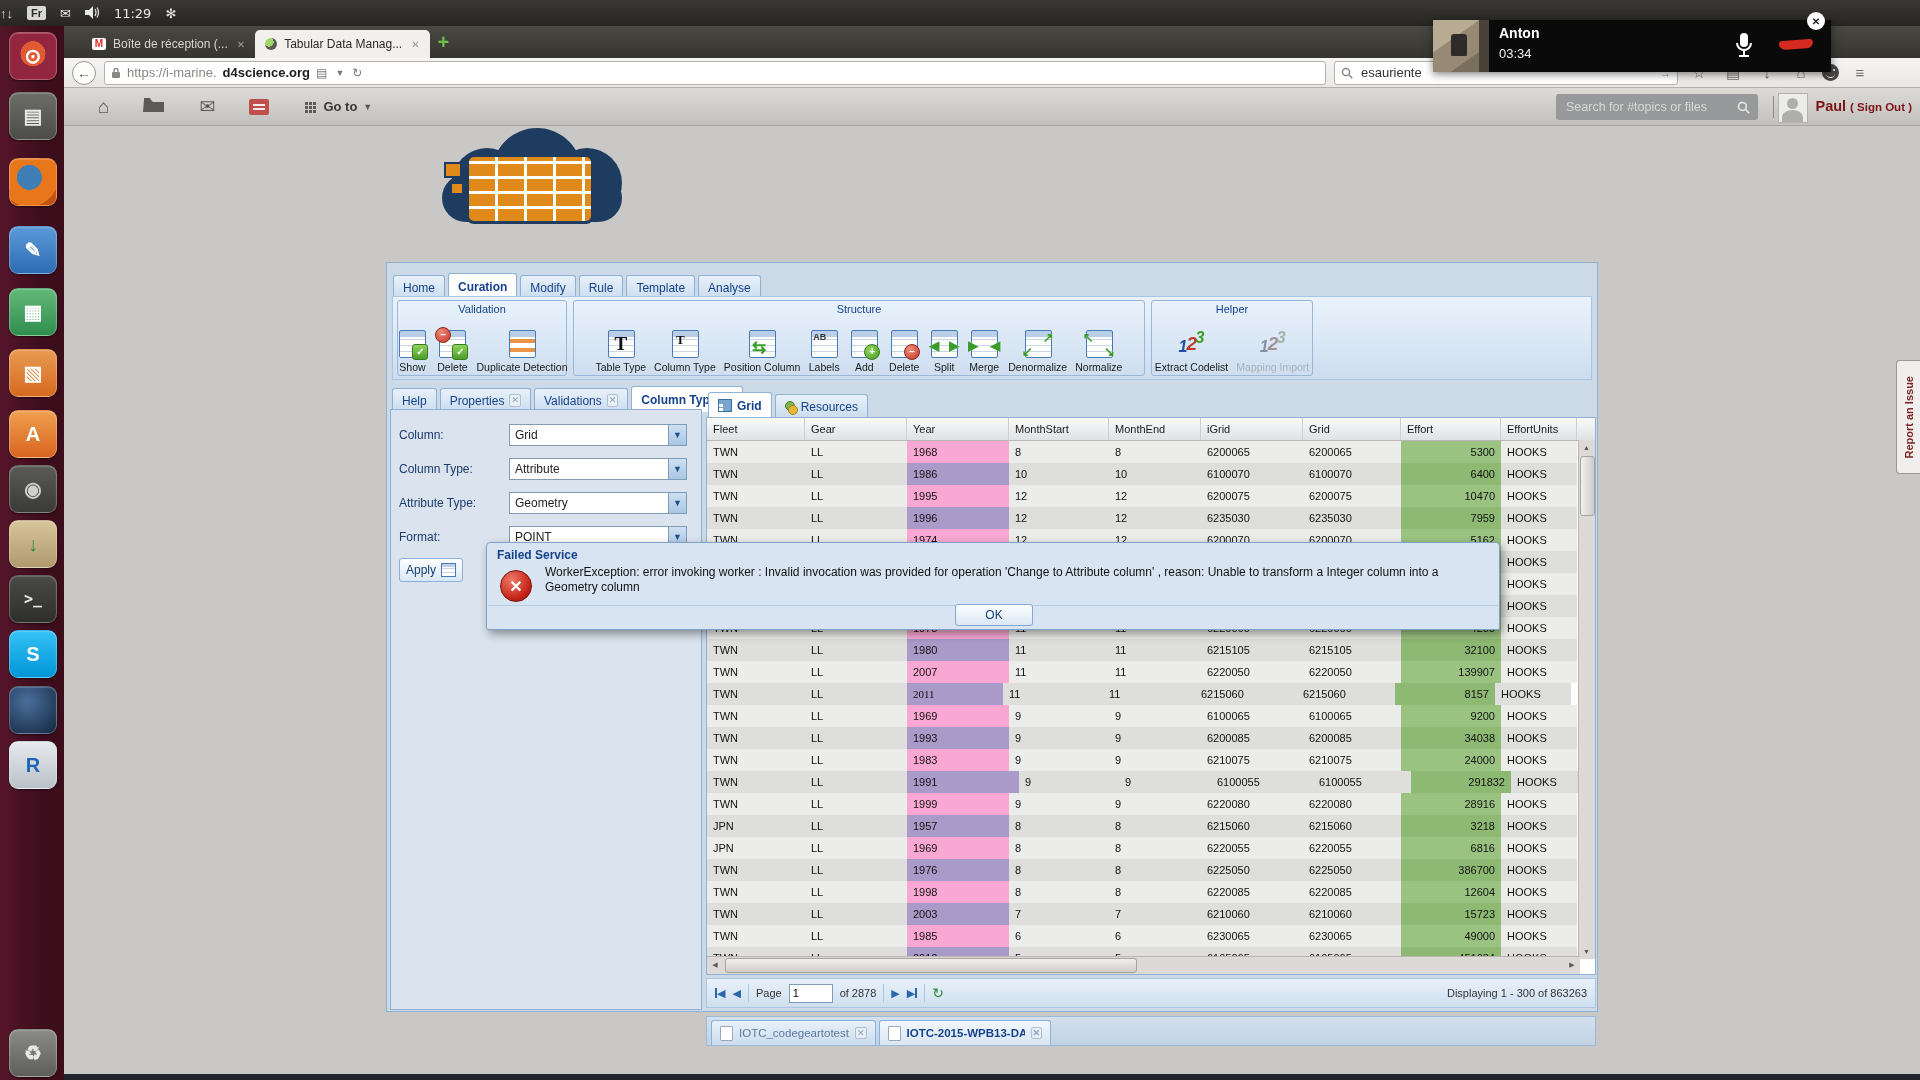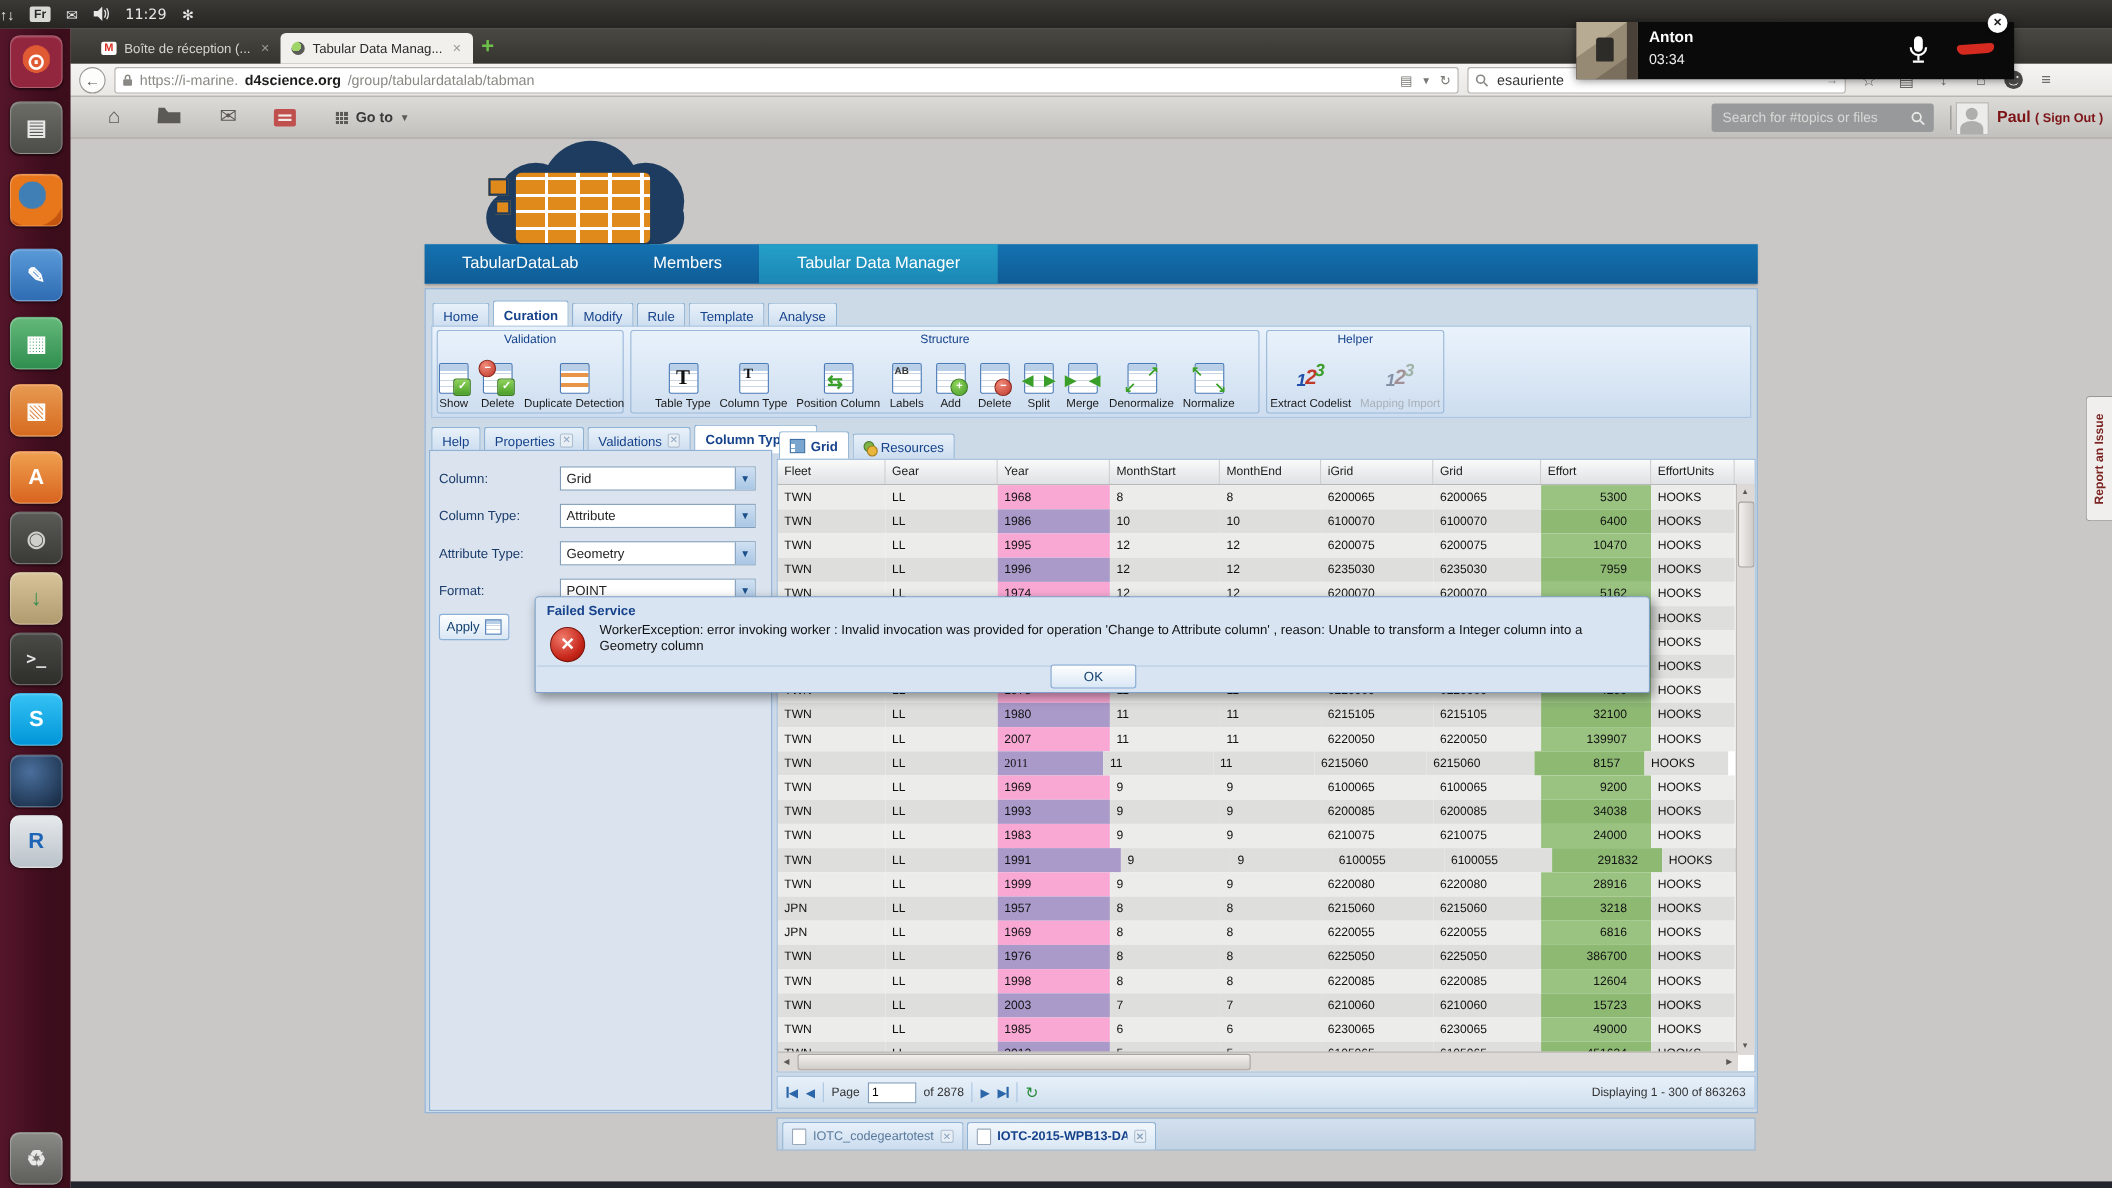--- a/index.html
+++ b/index.html
@@ -159,21 +159,21 @@
   .ghead .hc{font-size:11px;color:#1a1a1a;line-height:22px;padding-left:6px;box-sizing:border-box;border-right:1px solid #cfcfcf;
     white-space:nowrap;overflow:hidden;cursor:pointer;}
   .grow{display:flex;height:22px;}
   .grow .c{font-size:11px;color:#111;line-height:22px;padding-left:6px;box-sizing:border-box;white-space:nowrap;overflow:hidden;}
   .grow.odd .c{background:#ececeb;}
   .grow.even .c{background:#dededd;}
   .grow.odd .c.year{background:#f9a8d4;}
   .grow.even .c.year{background:#a99ac9;}
   .grow.odd .c.effort{background:#9ac381;}
   .grow.even .c.effort{background:#8db973;}
-  .c.effort{text-align:right;padding-right:22px;padding-left:0;}
+  .c.effort{text-align:right;padding-right:6px;padding-left:0;}
   .vscroll{position:absolute;right:0;top:22px;width:16px;height:519px;background:#dcd9d6;border-left:1px solid #b8b5b2;}
   .vscroll .vthumb{position:absolute;left:1px;top:16px;width:13px;height:58px;background:linear-gradient(90deg,#f2f0ee,#cfccc8);
     border:1px solid #a8a5a1;border-radius:3px;}
   .vscroll .va{position:absolute;left:0;width:15px;height:15px;font-size:7px;color:#5a5855;display:flex;align-items:center;justify-content:center;}
   .hscroll{position:absolute;left:0;bottom:0;width:873px;height:17px;background:#dcd9d6;border-top:1px solid #b8b5b2;}
   .hscroll .hthumb{position:absolute;left:18px;top:1px;width:410px;height:13px;background:linear-gradient(#f2f0ee,#cfccc8);
     border:1px solid #a8a5a1;border-radius:3px;}
   .hscroll .ha{position:absolute;top:0;width:16px;height:16px;font-size:7px;color:#5a5855;display:flex;align-items:center;justify-content:center;}
 
   .pgbar{position:absolute;left:706px;top:978px;width:890px;height:30px;background:linear-gradient(#e8f1fa,#cfdfee);
@@ -310,21 +310,20 @@
 
   <div class="fxnav">
     <div class="backbtn">←</div>
     <div class="urlbar">
       <svg width="10" height="12" viewBox="0 0 10 12">
           <rect x="1" y="5" width="8" height="6" rx="1" fill="#8a8884"></rect>
           <path d="M3 5 V3.5 a2 2 0 0 1 4 0 V5" stroke="#8a8884" stroke-width="1.4" fill="none"></path>
         </svg>
       <span class="u1">https://i-marine.</span>
         <span class="u2">d4science.org</span>
-        <span class="u3">/group/tabulardatalab/tabman</span>
       <span class="uicos">
         <span>▤</span>
         <span style="font-size:9px;">▼</span>
         <span>↻</span>
       </span>
     </div>
     <div class="searchbar">
       <svg width="12" height="12" viewBox="0 0 12 12">
           <circle cx="5" cy="5" r="3.6" stroke="#8a8884" stroke-width="1.5" fill="none"></circle>
           <line x1="8" y1="8" x2="11.3" y2="11.3" stroke="#8a8884" stroke-width="1.5"></line>
@@ -369,25 +368,20 @@
   <div class="cloudlogo">
     <div class="cl-c" style="left:30px;top:22px;width:70px;height:70px;"></div>
     <div class="cl-c" style="left:70px;top:2px;width:90px;height:90px;"></div>
     <div class="cl-c" style="left:130px;top:22px;width:70px;height:70px;"></div>
     <div class="cl-c" style="left:20px;top:48px;width:180px;height:48px;border-radius:24px;"></div>
     <div class="cl-grid"></div>
     <div class="cl-sq" style="left:22px;top:36px;width:14px;height:12px;"></div>
     <div class="cl-sq" style="left:28px;top:56px;width:10px;height:9px;"></div>
   </div>
 
-  <div class="sitenav" id="sitenav">
-      <div class="nav-item">TabularDataLab</div>
-      <div class="nav-item">Members</div>
-      <div class="nav-item active">Tabular Data Manager</div>
-    </div>
 
   <div class="appouter"></div>
 
   <div class="gxtabs abs" style="left:393px;top:273px;z-index:6;" id="apptabs">
       <div class="gxtab">
         <span>Home</span>
       </div>
       <div class="gxtab active" style="font-weight: bold;">
         <span>Curation</span>
       </div>

